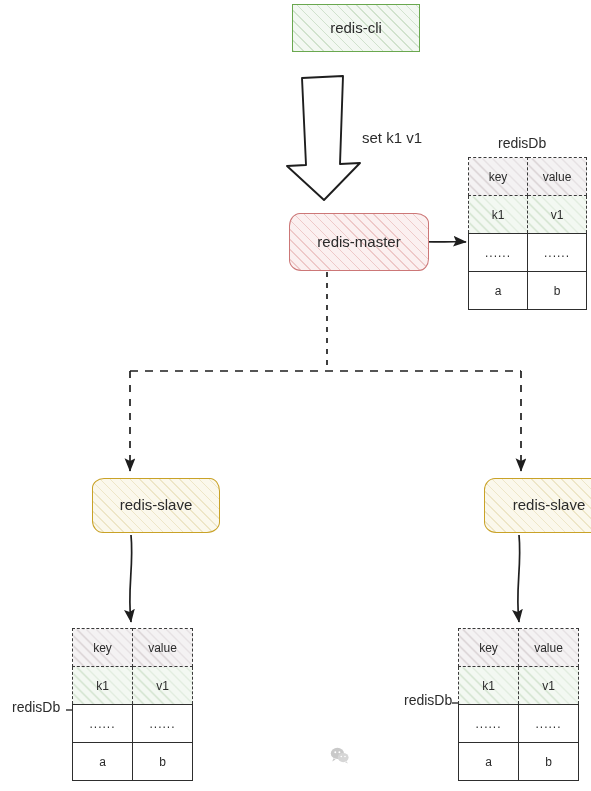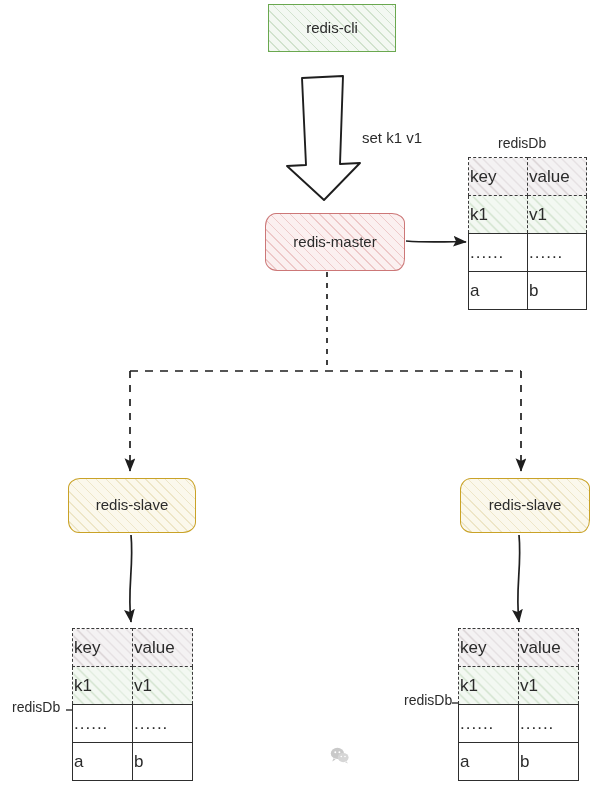--- a/index.html
+++ b/index.html
@@ -48,20 +48,21 @@
   }
 
   
   .node{
     position:absolute;
     display:flex;align-items:center;justify-content:center;
     font-size:15px;color:#2b2b2b;
     box-sizing:border-box;
     text-align:center;
     line-height:1.1;
+    margin-left:24px;
   }
   #node-cli{
     left:268px;top:4px;width:128px;height:48px;
     border:1.6px solid #6aa84f;
   }
   #node-master{
     left:265px;top:213px;width:140px;height:58px;
     border:1.8px solid #cc7777;
     border-radius:11px 13px 10px 12px / 13px 10px 12px 11px;
     text-align:right;
@@ -78,24 +79,24 @@
   }
 
   
   .db-table{
     position:absolute;
     border-collapse:collapse;
     font-size:14px;color:#2b2b2b;
     table-layout:fixed;
   }
   .db-table td{
-    text-align:left;
+    text-align:center;
     height:38px;
     box-sizing:border-box;
-    font-size:17px;
+    font-size:12px;
     color:#2b2b2b;
   }
   .db-table td.hdr{border:1.3px dashed #3a3a3a;}
   .db-table td.kv{border:1.3px dashed #3a3a3a;}
   .db-table td.plain{border:1.4px solid #2e2e2e;}
   .cell-dots{letter-spacing:1px;color:#555;}
 
   #table-top{left:468px;top:157px;width:119px;}
   #table-bl{left:72px;top:628px;width:121px;}
   #table-br{left:458px;top:628px;width:121px;}

